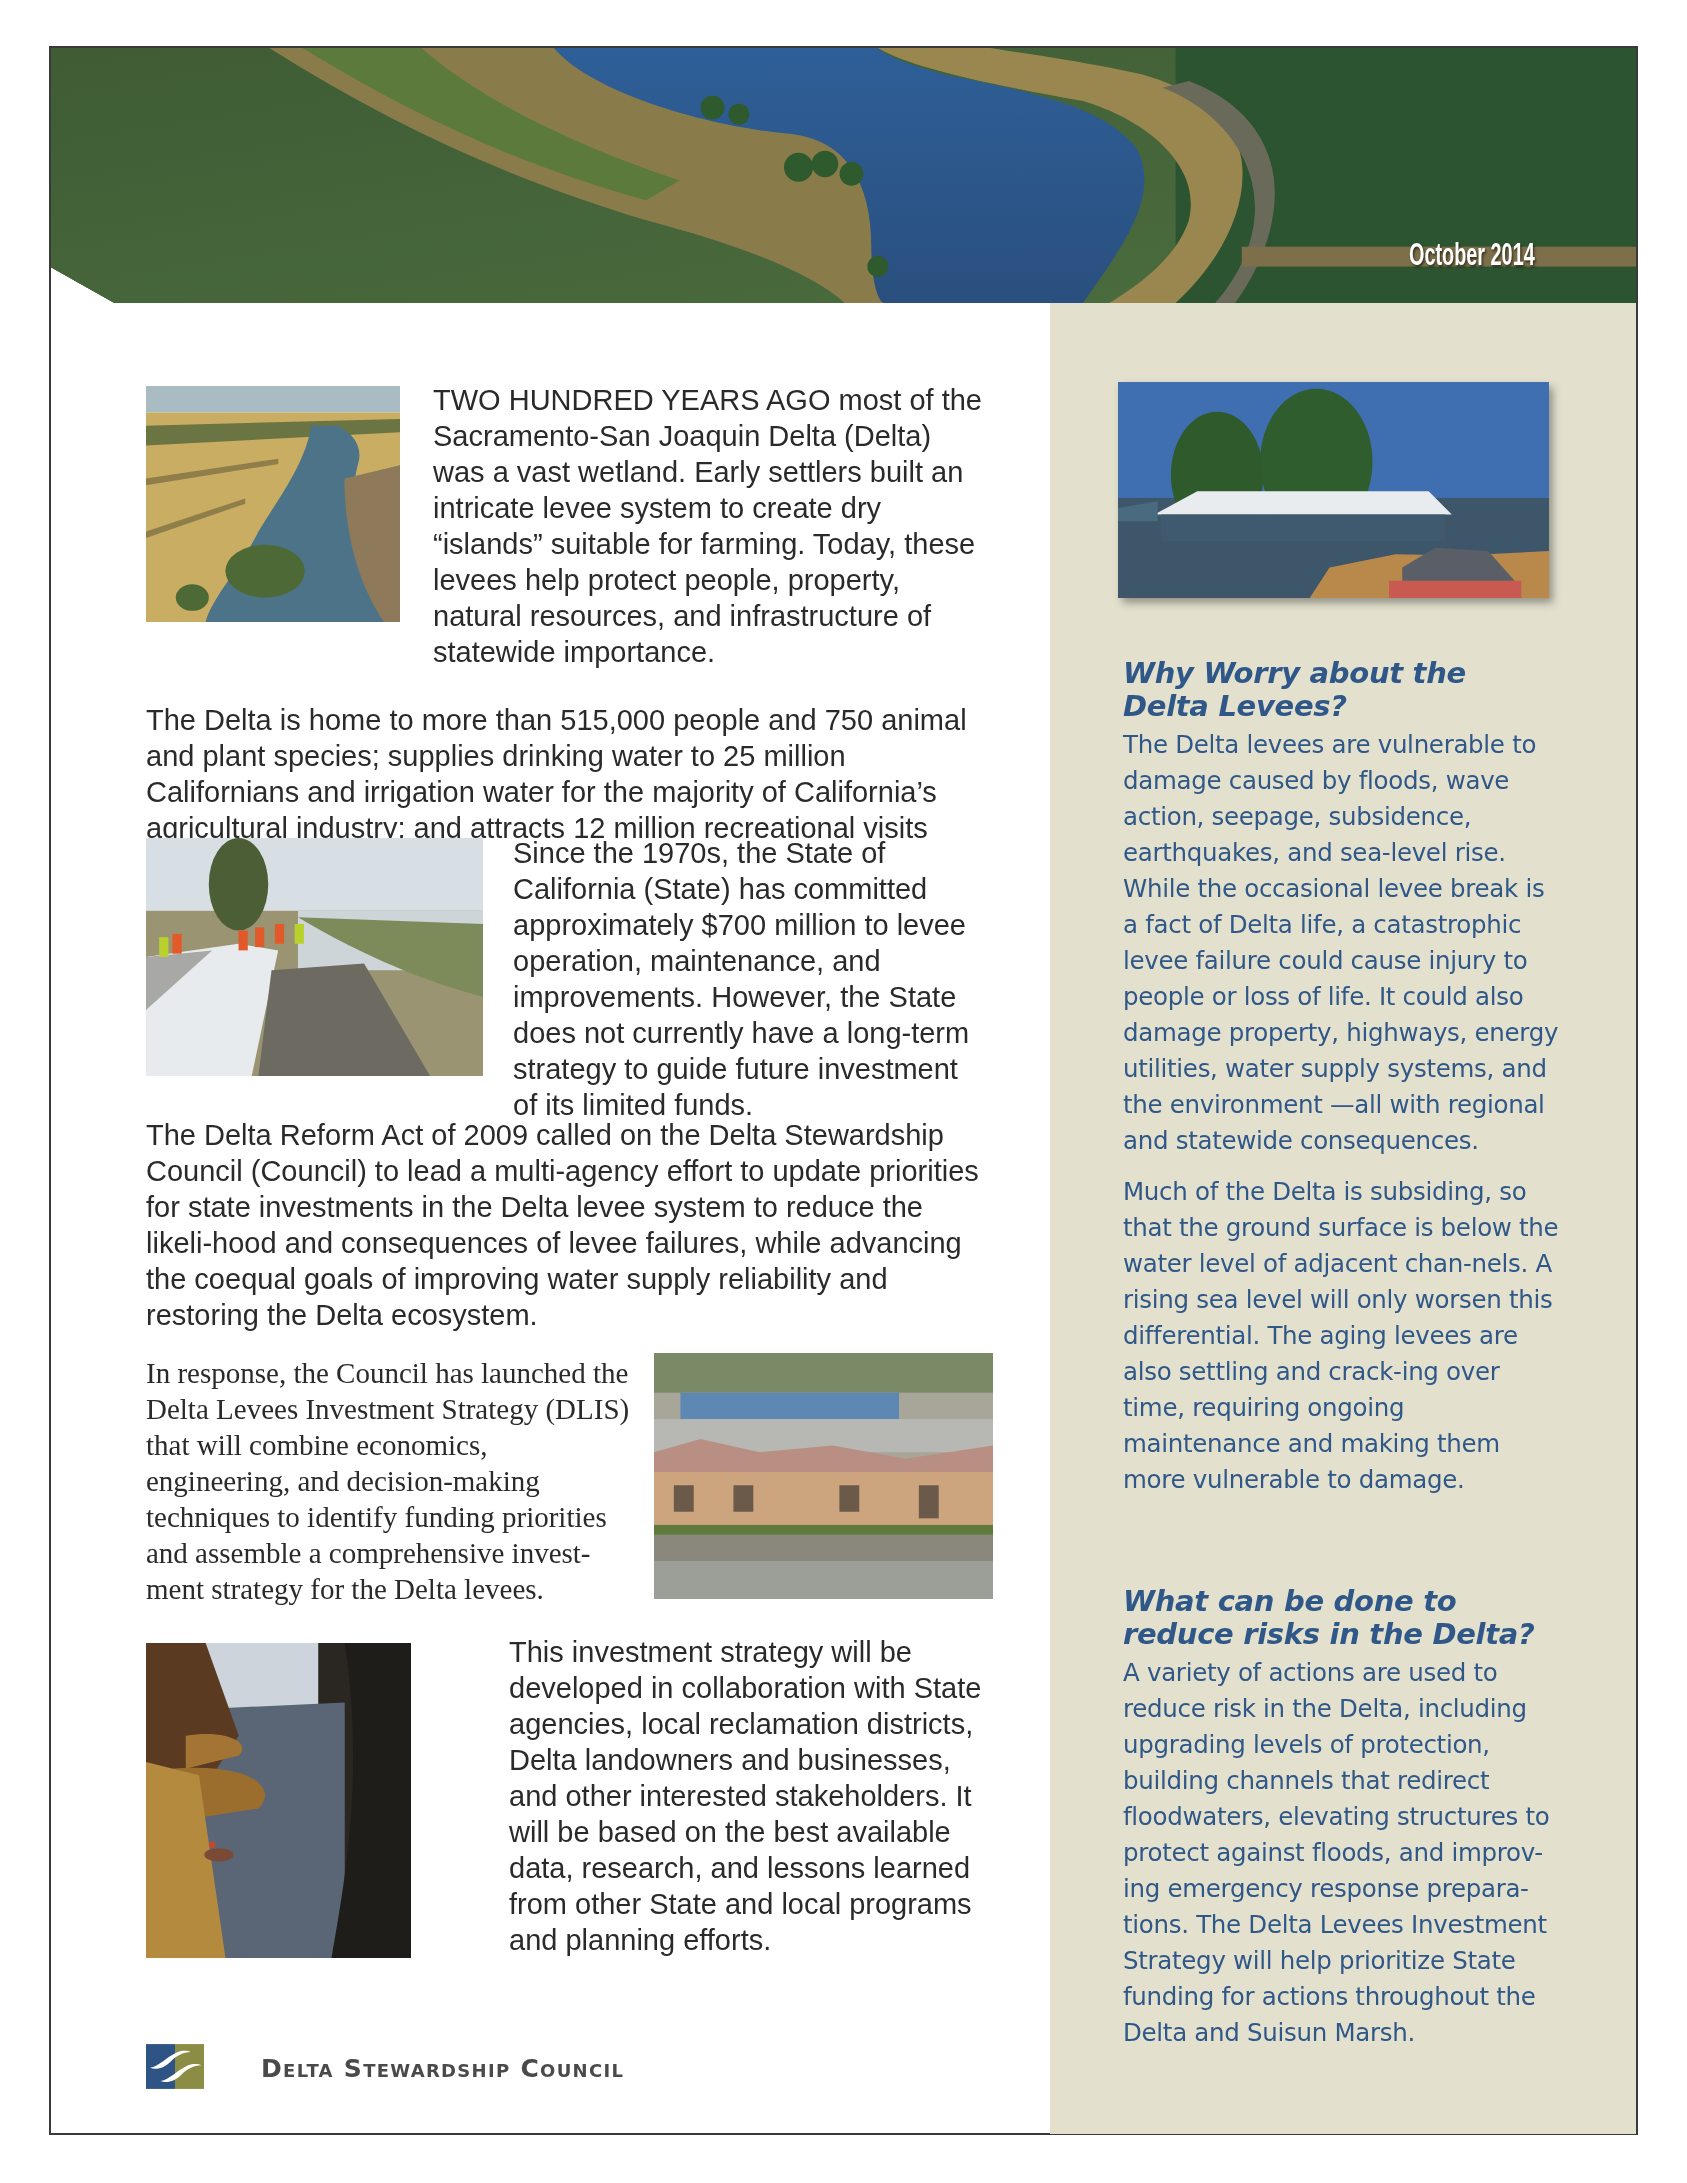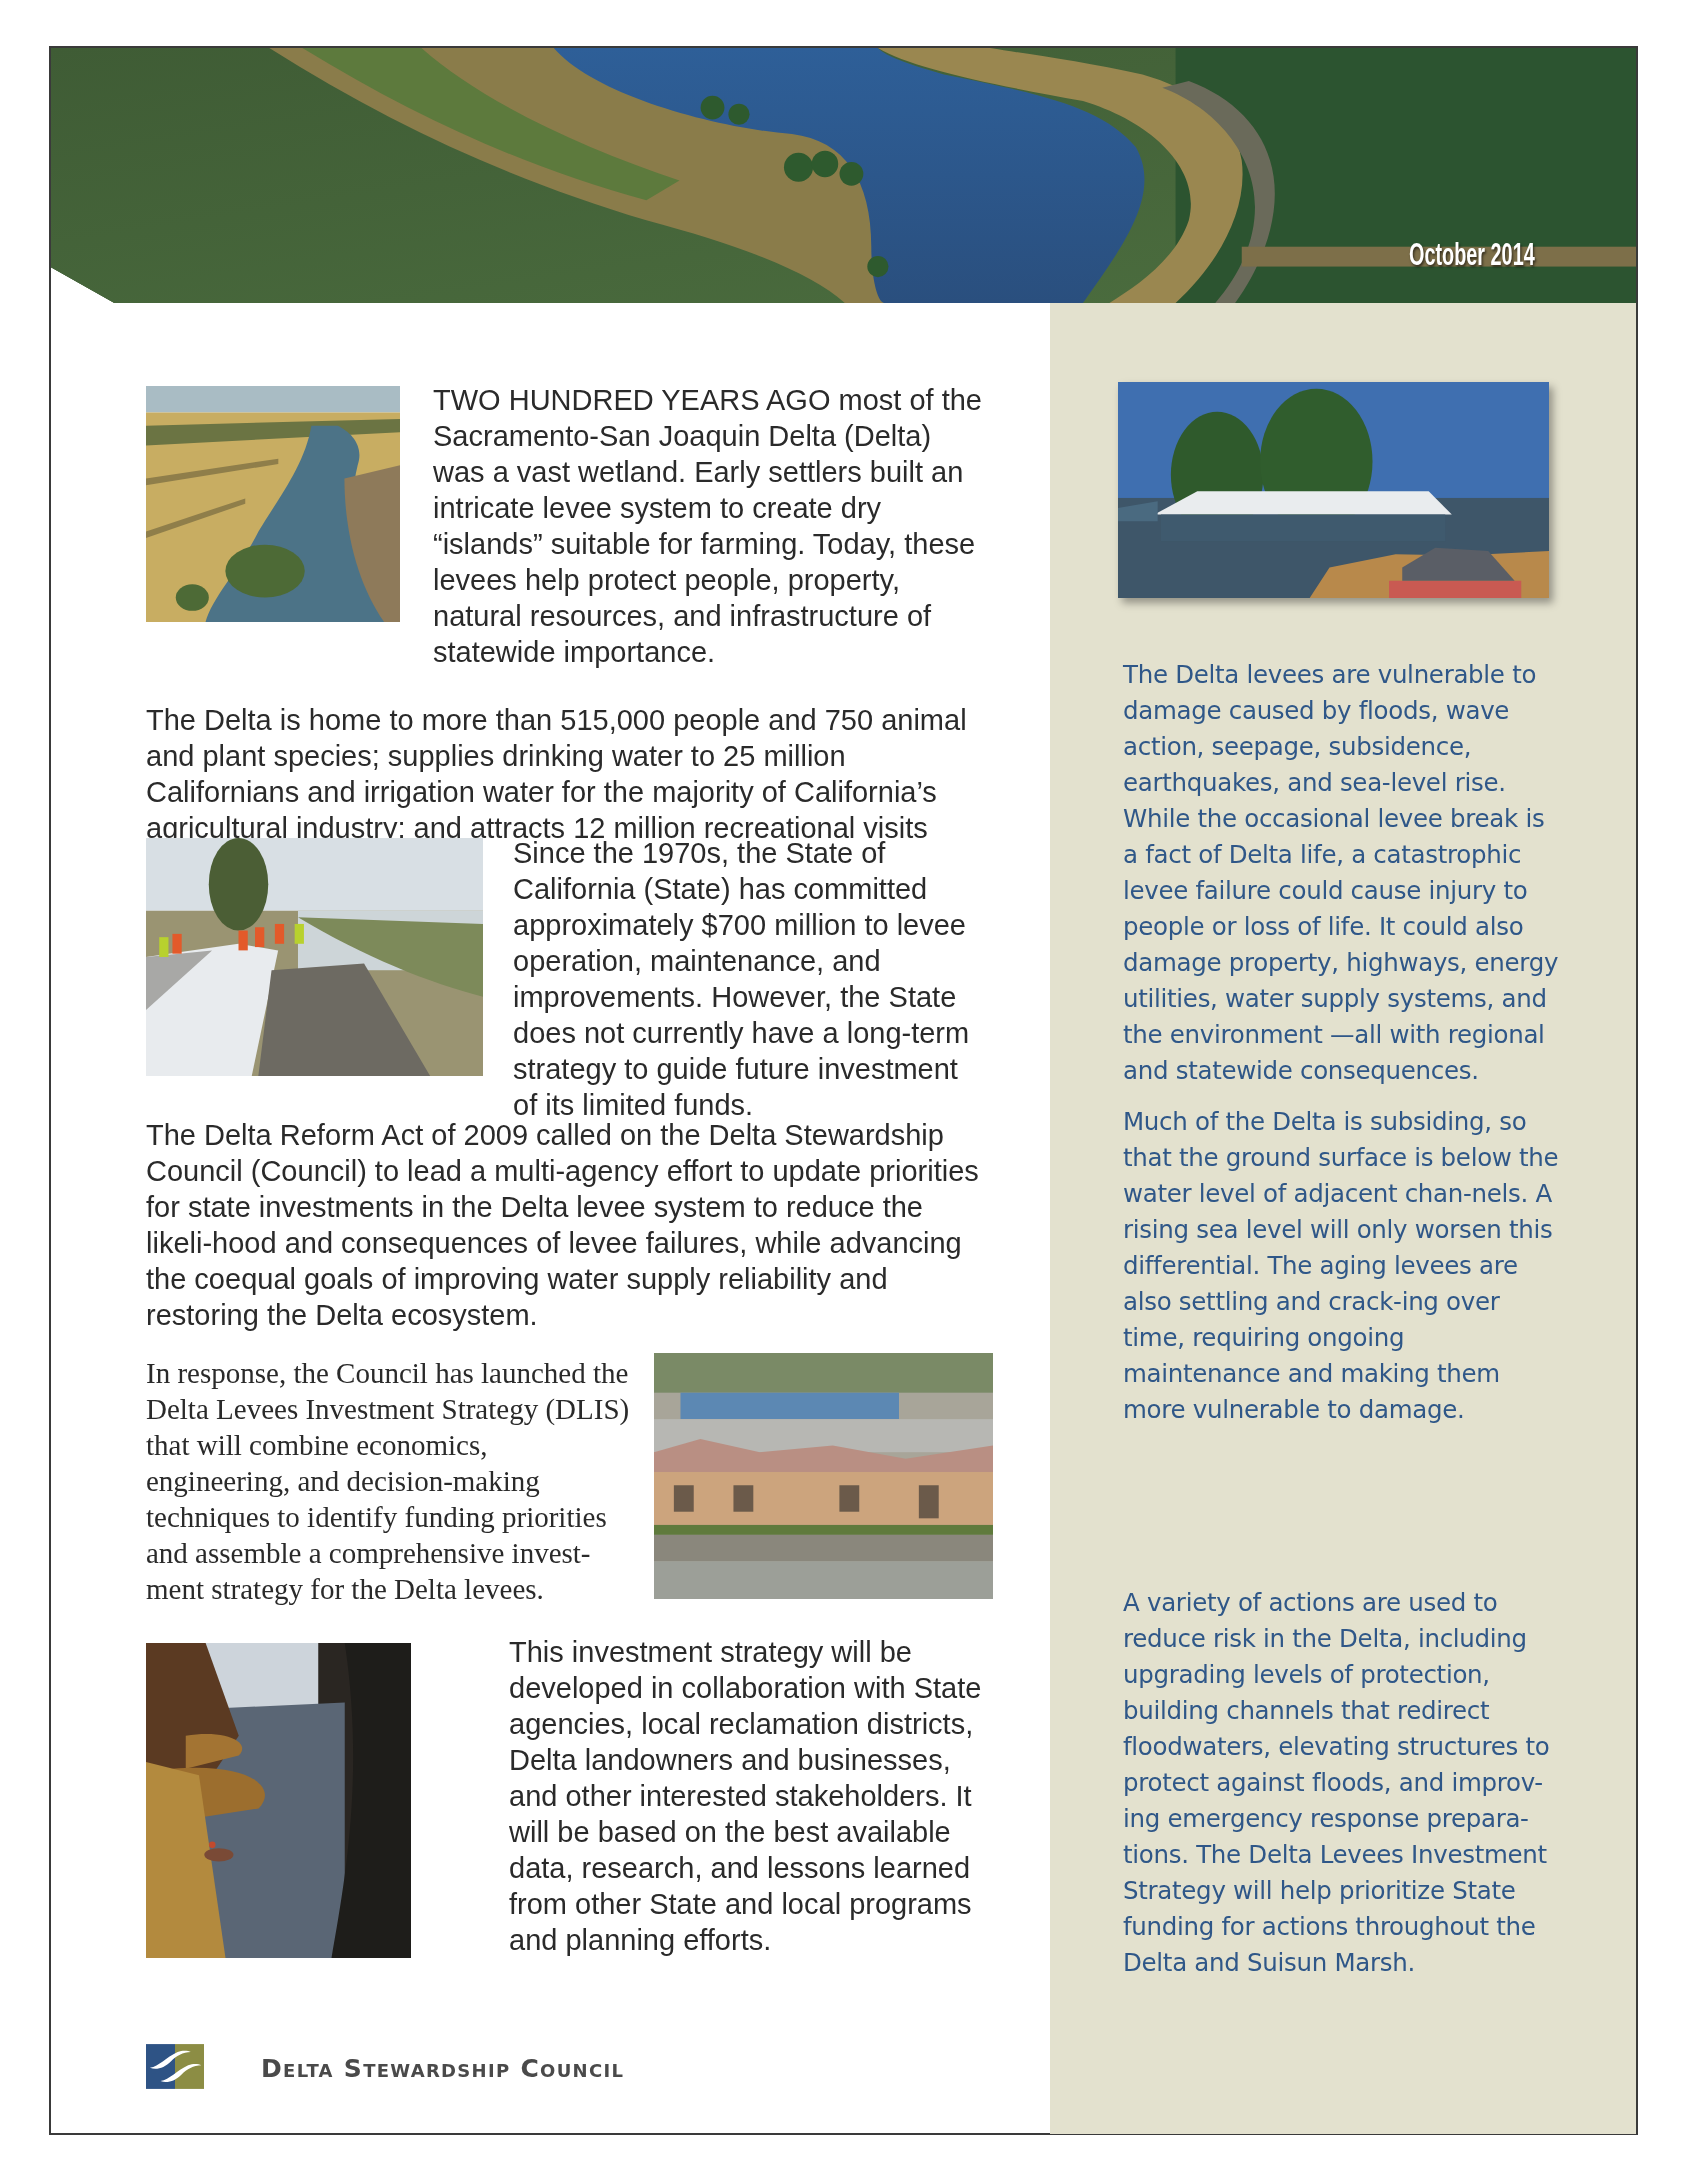--- a/index.html
+++ b/index.html
@@ -186,25 +186,27 @@
     <path d="M55 200 L120 165 L470 165 L505 200 Z" fill="#e9ecee"></path>
     <rect x="65" y="200" width="430" height="40" fill="#3f5a6e"></rect>
     <path d="M0 190 L60 180 L60 210 L0 210Z" fill="#4a6a80"></path>
     <path d="M290 326 L320 280 L420 260 L520 262 L652 255 L652 326Z" fill="#b8894b"></path>
     <rect x="410" y="300" width="200" height="26" fill="#c95a52"></rect>
     <path d="M430 280 L480 250 L560 255 L600 300 L430 300Z" fill="#5a5e66"></path>
   </svg>
 </div>
 
 <div class="side-text" style="left:1123px;top:657px;width:437px;">
+  <h2 class="side-head">Why Worry about the Delta Levees?</h2>
   <p>The Delta levees are vulnerable to damage caused by floods, wave action, seepage, subsidence, earthquakes, and sea-level rise. While the occasional levee break is a fact of Delta life, a catastrophic levee failure could cause injury to people or loss of life. It could also damage property, highways, energy utilities, water supply systems, and the environment —all with regional and statewide consequences.</p>
   <p>Much of the Delta is subsiding, so that the ground surface is below the water level of adjacent chan-nels. A rising sea level will only worsen this differential. The aging levees are also settling and crack-ing over time, requiring ongoing maintenance and making them more vulnerable to damage.</p>
 </div>
 
 <div class="side-text" style="left:1123px;top:1585px;width:437px;">
+  <h2 class="side-head">What can be done to reduce risks in the Delta?</h2>
   <p>A variety of actions are used to reduce risk in the Delta, including upgrading levels of protection, building channels that redirect floodwaters, elevating structures to protect against floods, and improv-ing emergency response prepara-tions. The Delta Levees Investment Strategy will help prioritize State funding for actions throughout the Delta and Suisun Marsh.</p>
 </div>
 
 <div class="logo">
   <svg viewBox="0 0 88 68" width="58" height="45">
     <rect x="0" y="0" width="44" height="68" fill="#2e5385"></rect>
     <rect x="44" y="0" width="44" height="68" fill="#8c8d44"></rect>
     <path d="M6 36 C20 34 30 20 48 12 C56 9 64 10 68 12 C56 12 46 18 38 26 C28 36 16 40 6 36Z" fill="#ffffff"></path>
     <path d="M22 56 C36 54 46 40 64 32 C72 29 80 30 84 32 C72 32 62 38 54 46 C44 56 32 60 22 56Z" fill="#ffffff"></path>
   </svg>

